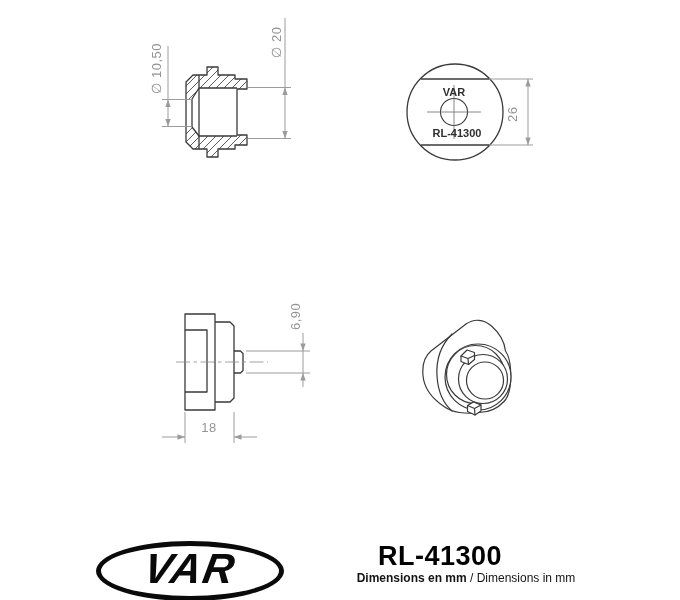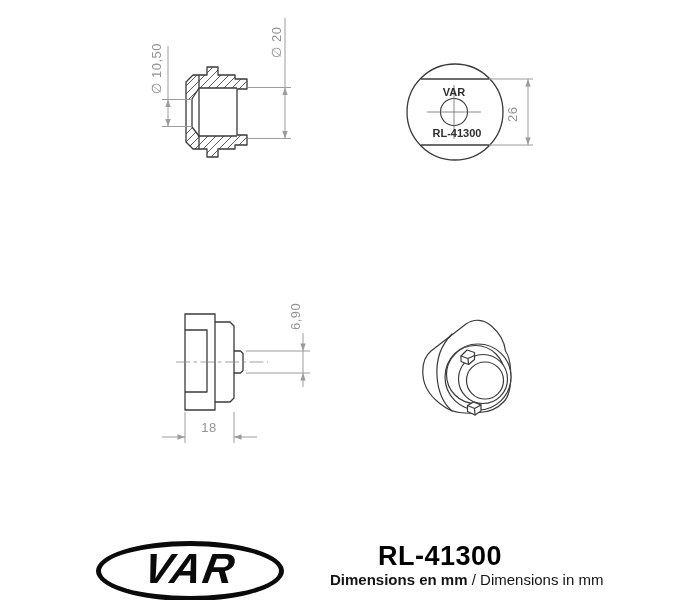--- a/index.html
+++ b/index.html
@@ -12,21 +12,21 @@
   #footer{position:absolute;left:0;top:535px;width:680px;height:65px;}
   #logo{position:absolute;left:96px;top:6px;width:178px;height:50px;
         border:5px solid #0a0a0a;border-radius:50%;
         display:flex;align-items:center;justify-content:center;}
   #logo .word{font-family:"Liberation Sans",sans-serif;font-weight:bold;font-style:italic;
         font-size:42px;letter-spacing:2px;color:#0a0a0a;transform:skewX(-10deg);
         line-height:1;padding-bottom:4px;}
   #pn{position:absolute;left:330px;top:6px;width:220px;text-align:center;
       font-weight:bold;font-size:27px;color:#000;letter-spacing:.5px;}
   #units{position:absolute;left:330px;top:36px;width:272px;text-align:center;
-      font-size:15px;color:#141414;white-space:pre;}
+      font-size:12px;color:#141414;white-space:pre;}
   #units .fr{font-weight:bold;}
 </style>
 </head>
 <body>
 
 <div id="page">
 
   <svg id="drawing" width="680" height="535" viewBox="0 0 680 535">
     <defs>
       <pattern id="hatch" patternUnits="userSpaceOnUse" width="8" height="8">

